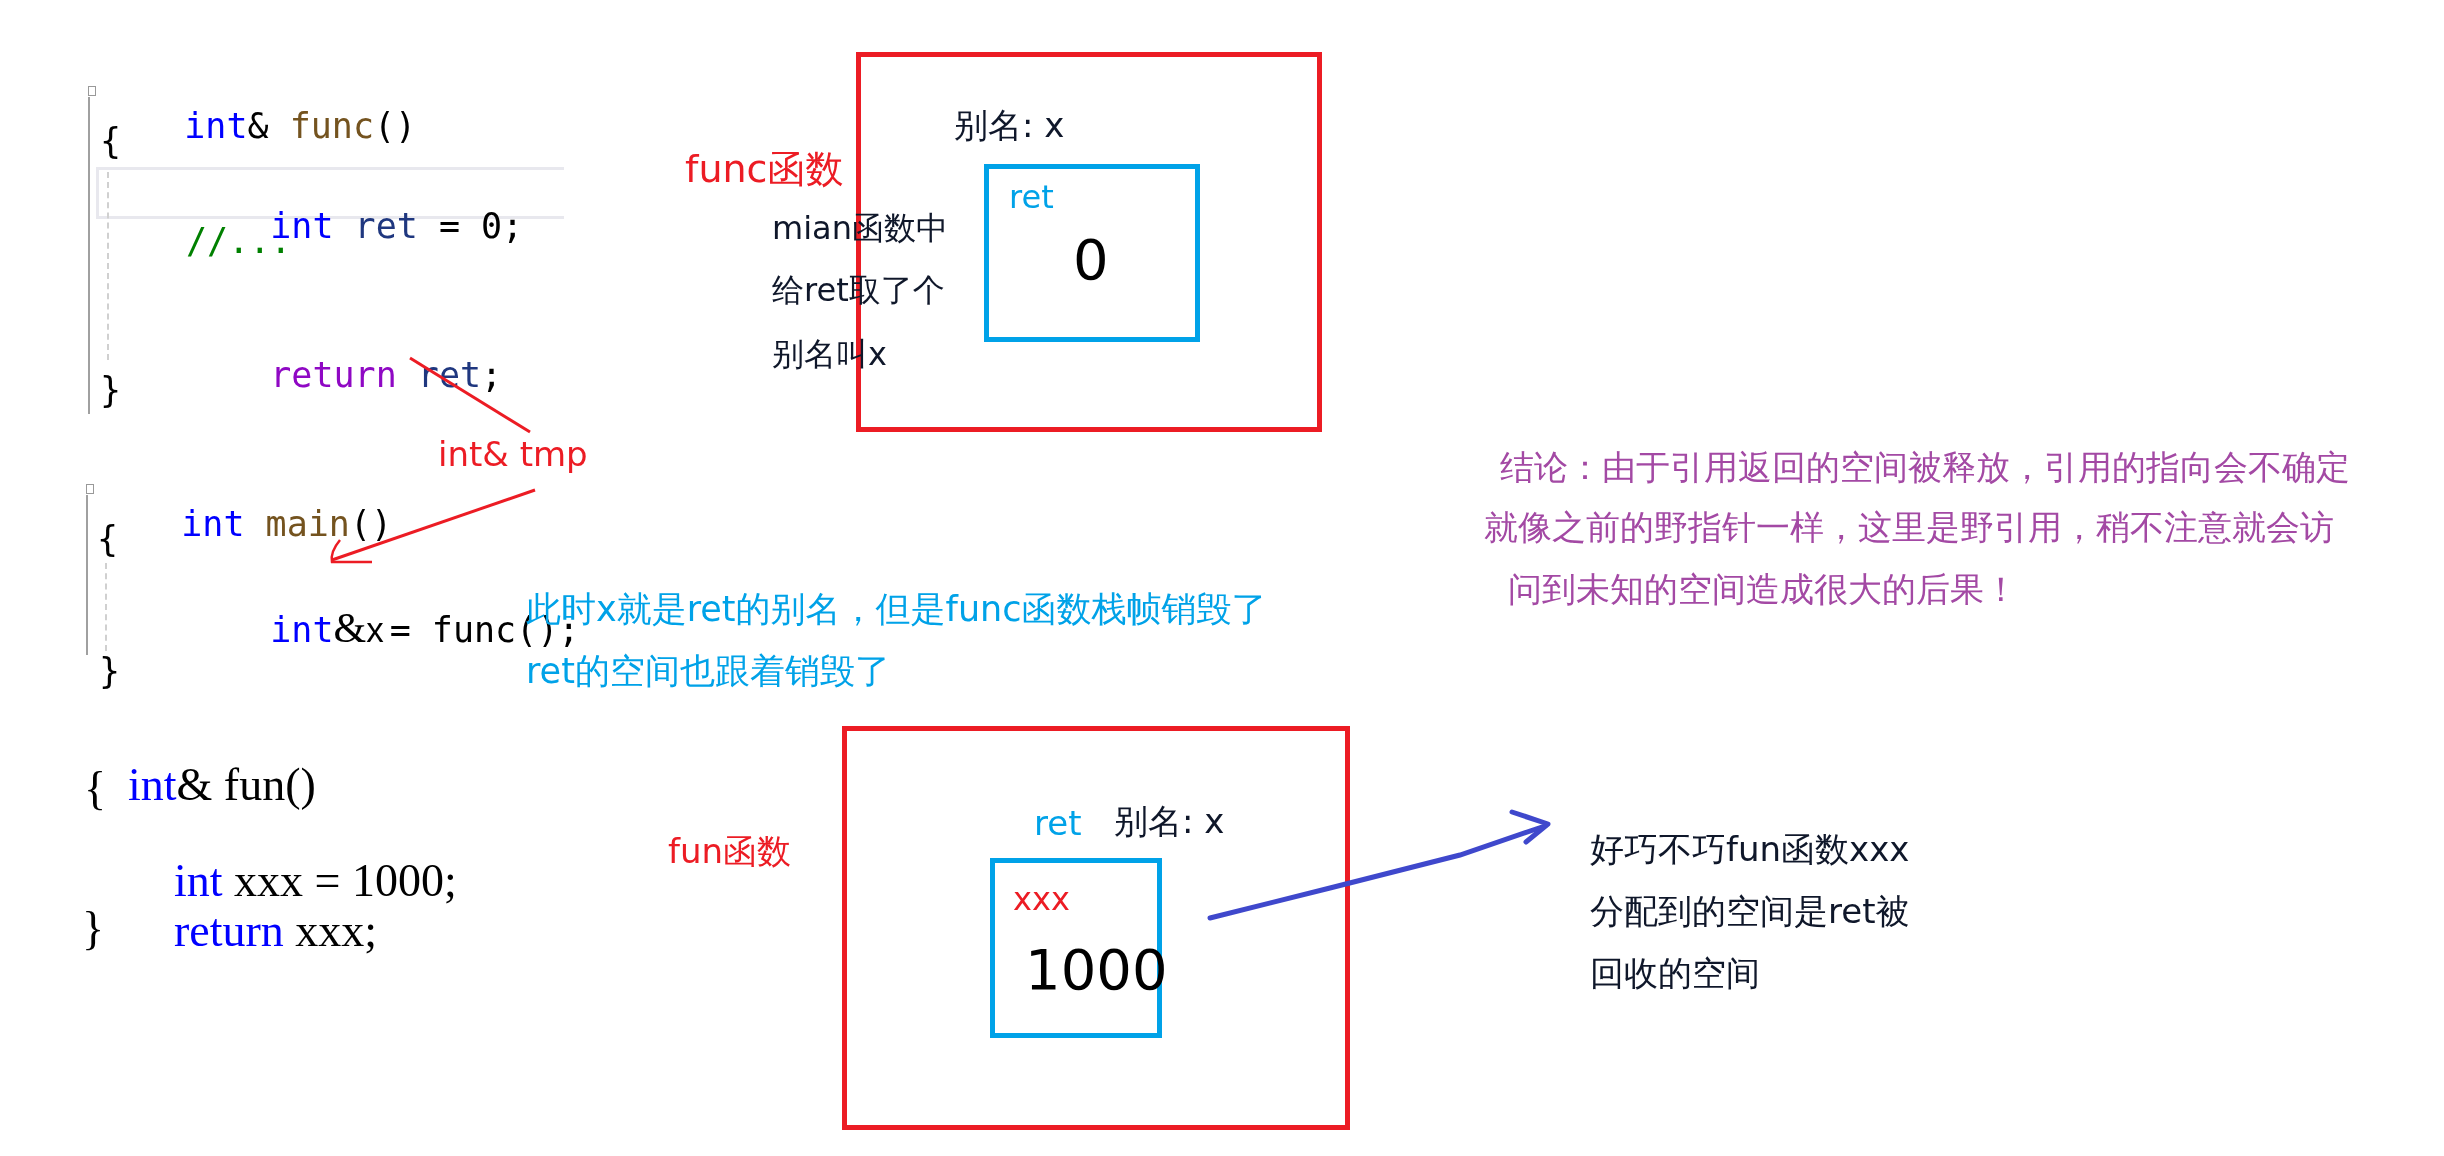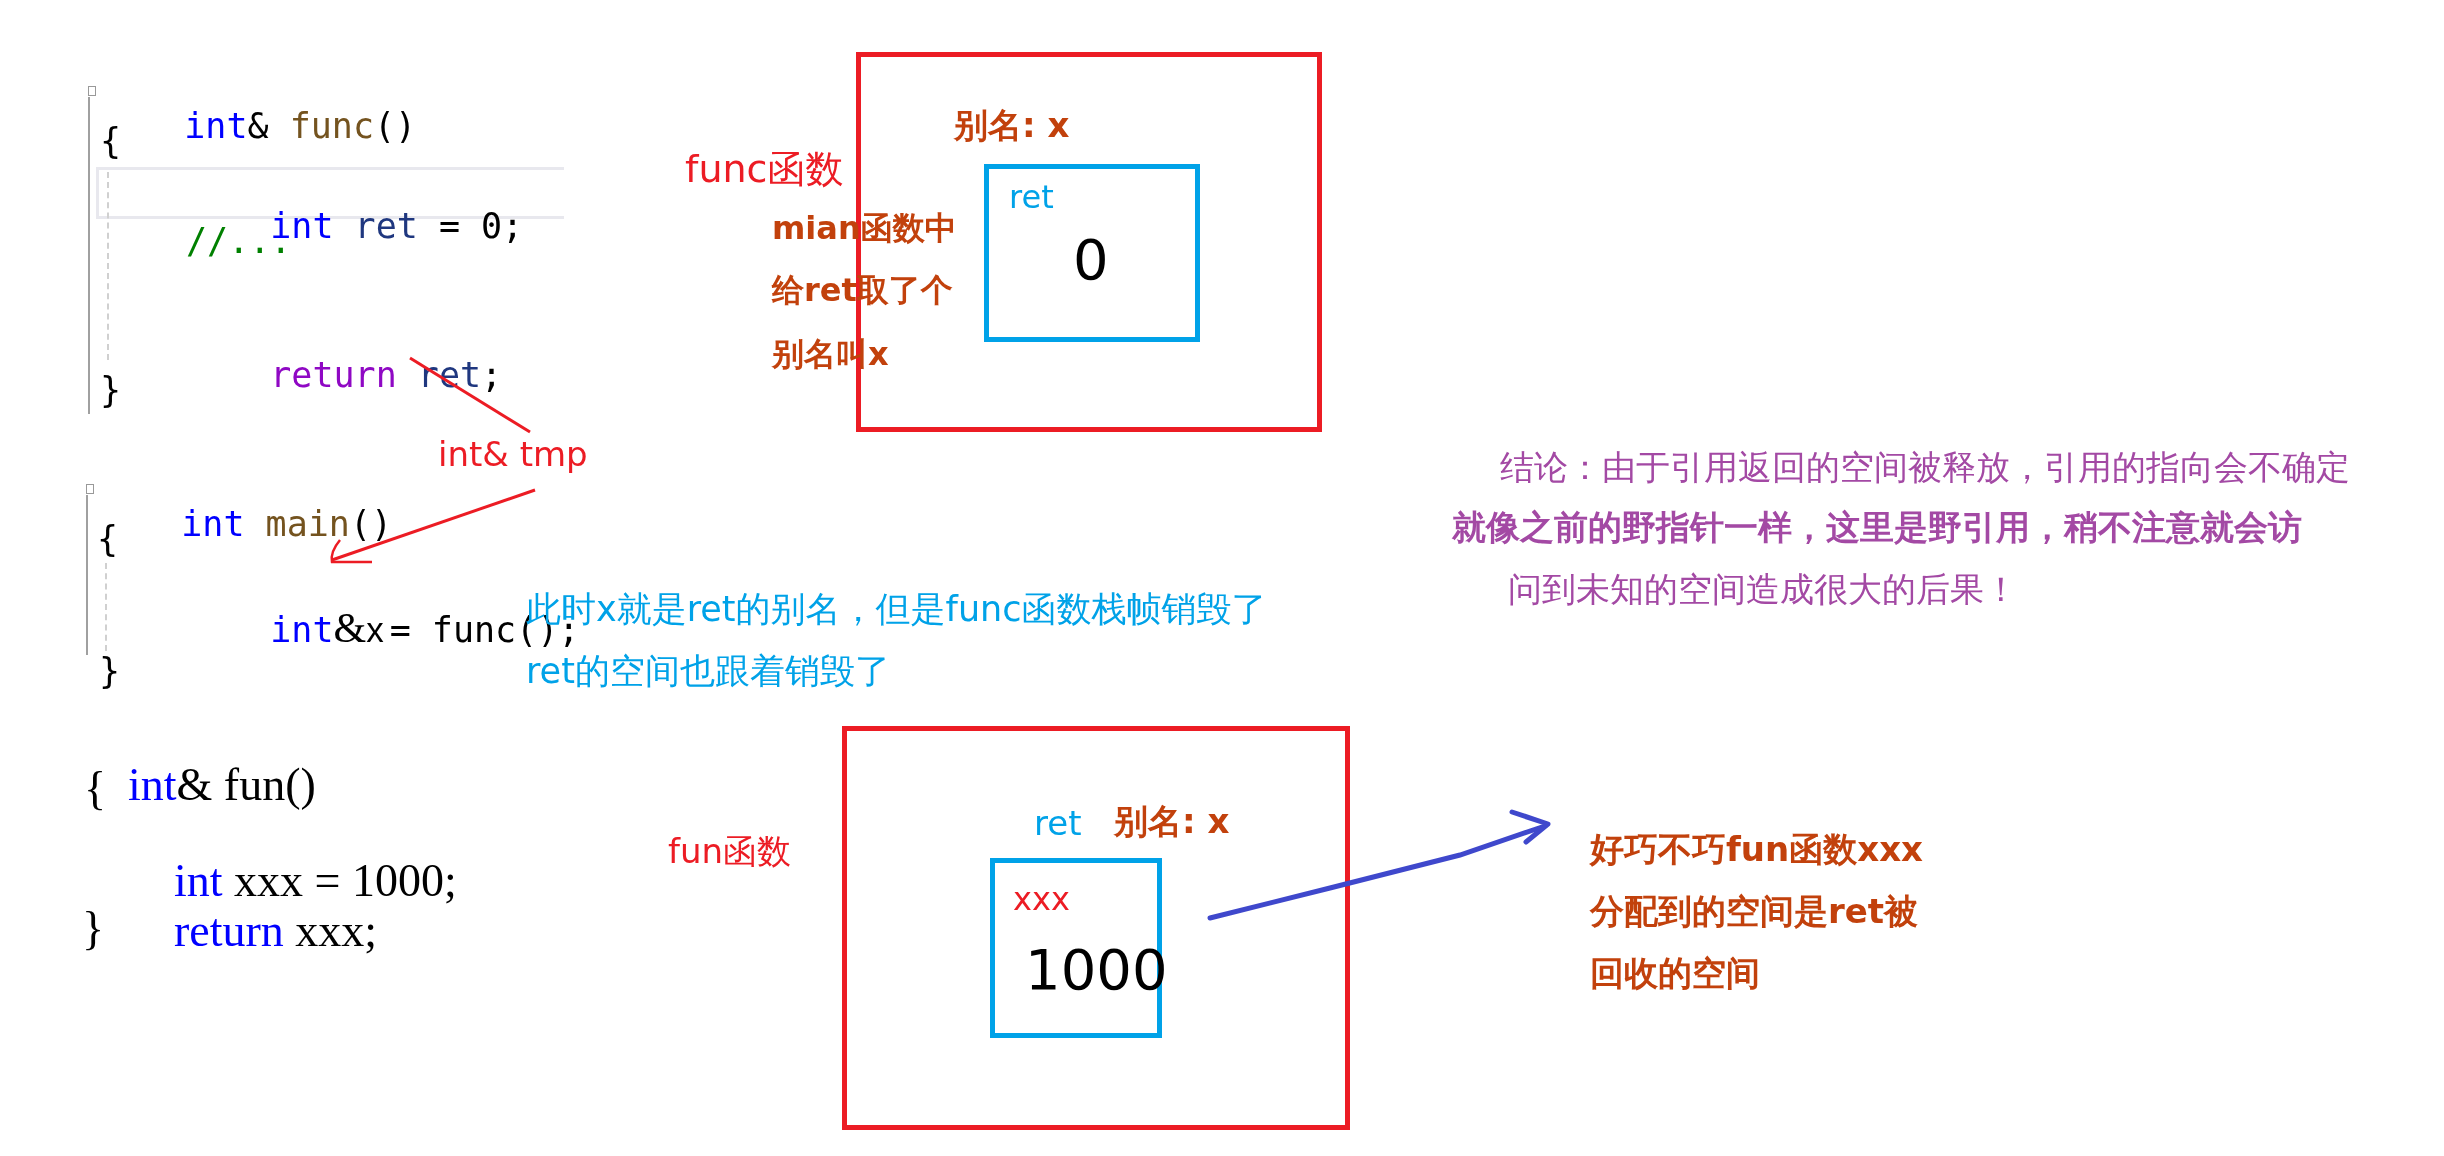--- a/index.html
+++ b/index.html
@@ -8,21 +8,21 @@
   .code { font-family:"DejaVu Sans Mono", "Liberation Mono", monospace; font-size:35px; line-height:1; }
   .serif-code { font-family:"Liberation Serif", "DejaVu Serif", serif; font-size:46px; line-height:1; }
   .kw { color:#0000ff; }
   .fn { color:#74531f; }
   .var { color:#1f377f; }
   .ret { color:#8f08c4; }
   .cm { color:#008000; }
   .blk { color:#000000; }
   .note { font-family:"DejaVu Sans", sans-serif; font-size:32px; line-height:1; }
   .red { color:#ec1c24; }
-  .indigo { color:#c2410c;font-weight:bold; }
+  .indigo { color:#0f172a; }
   .cyan { color:#00a2e8; }
   .purple { color:#a349a4; }
   .box { position:absolute; box-sizing:border-box; }
   .redbox { border:5px solid #ec1c24; }
   .bluebox { border:5px solid #00a2e8; }
   .guide { position:absolute; border-left:2px dashed #d0d0d0; }
   .vbar { position:absolute; border-left:2px solid #a0a0a0; }
   .hl { position:absolute; border:3px solid #e8e8ee; border-right:none; }
   .fold { position:absolute; width:8px; height:10px; border:1px solid #999; background:#fff; box-sizing:border-box; }
   svg.overlay { position:absolute; left:0; top:0; }
@@ -94,21 +94,21 @@
   <div class="abs note indigo" style="left:772px;top:338px;">别名叫x</div>
 </div>
 
 <div>
   <div class="abs note cyan" style="left:526px;top:592px;font-size:35px;">此时x就是ret的别名，但是func函数栈帧销毁了</div>
   <div class="abs note cyan" style="left:526px;top:654px;font-size:35px;">ret的空间也跟着销毁了</div>
 </div>
 
 <div>
   <div class="abs note purple" style="left:1500px;top:450px;font-size:34px;">结论：由于引用返回的空间被释放，引用的指向会不确定</div>
-  <div class="abs note purple" style="left:1452px;top:510px;font-size:34px;font-weight:bold;">就像之前的野指针一样，这里是野引用，稍不注意就会访</div>
+  <div class="abs note purple" style="left:1484px;top:510px;font-size:34px;">就像之前的野指针一样，这里是野引用，稍不注意就会访</div>
   <div class="abs note purple" style="left:1508px;top:572px;font-size:34px;">问到未知的空间造成很大的后果！</div>
 </div>
 
 <div class="abs note red" style="left:668px;top:834px;font-size:34px;">fun函数</div>
 <div class="box redbox" style="left:842px;top:726px;width:508px;height:404px;"></div>
 <div class="abs note cyan" style="left:1034px;top:806px;font-size:34px;">ret</div>
 <div class="abs note indigo" style="left:1114px;top:804px;font-size:34px;">别名: x</div>
 <div class="box bluebox" style="left:990px;top:858px;width:172px;height:180px;">
   <div class="abs note red" style="left:18px;top:20px;font-size:32px;">xxx</div>
   <div class="abs blk" style="left:30px;top:74px;font-size:56px;font-family:'DejaVu Sans',sans-serif;">1000</div>

